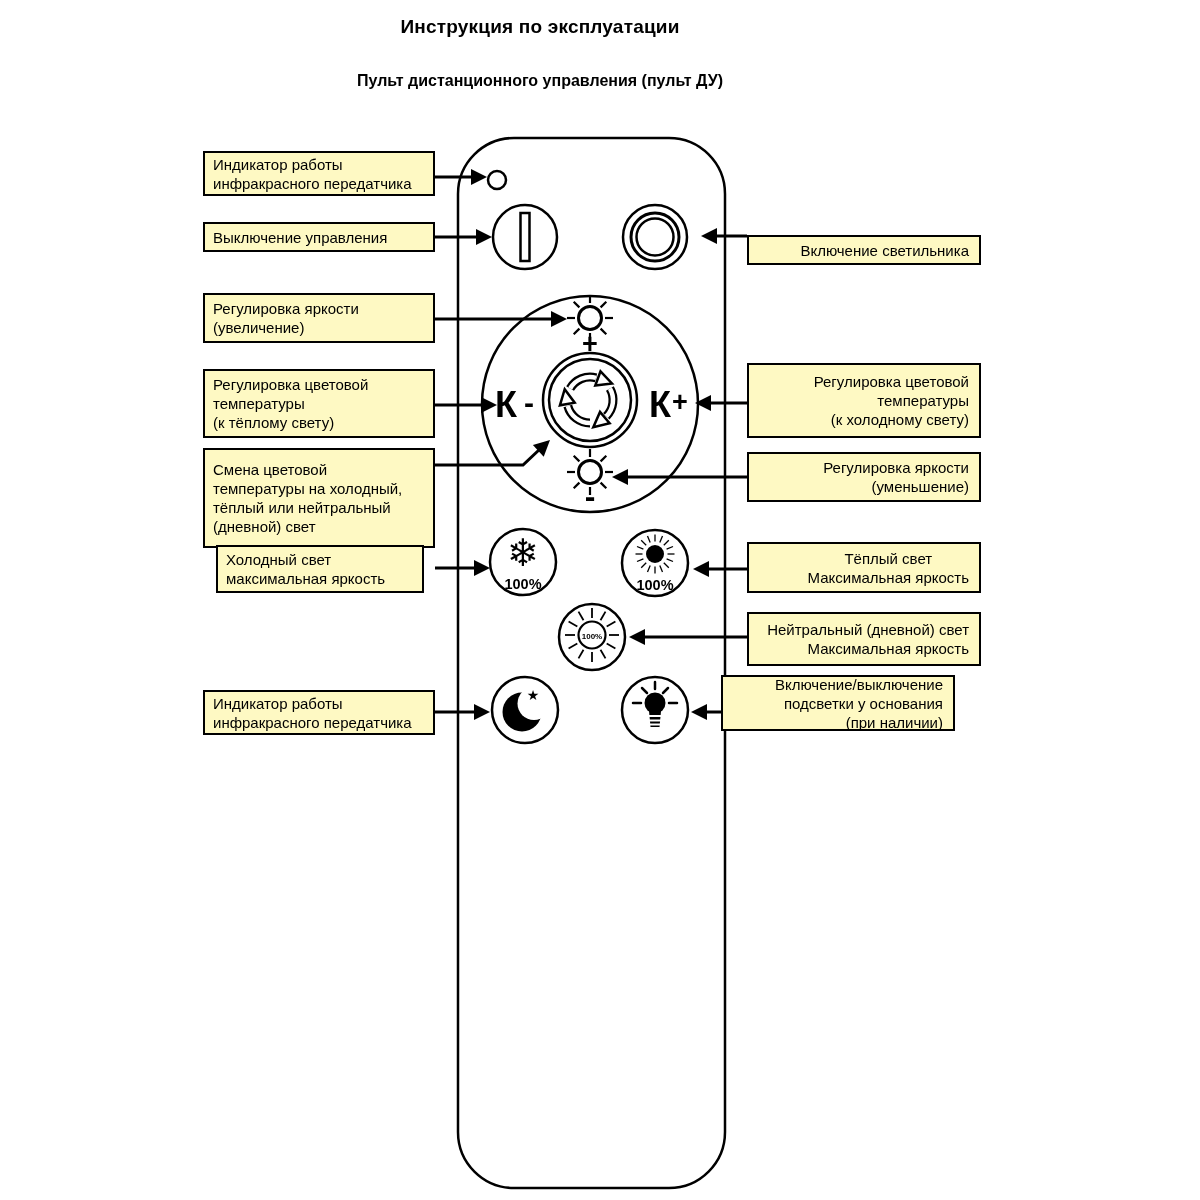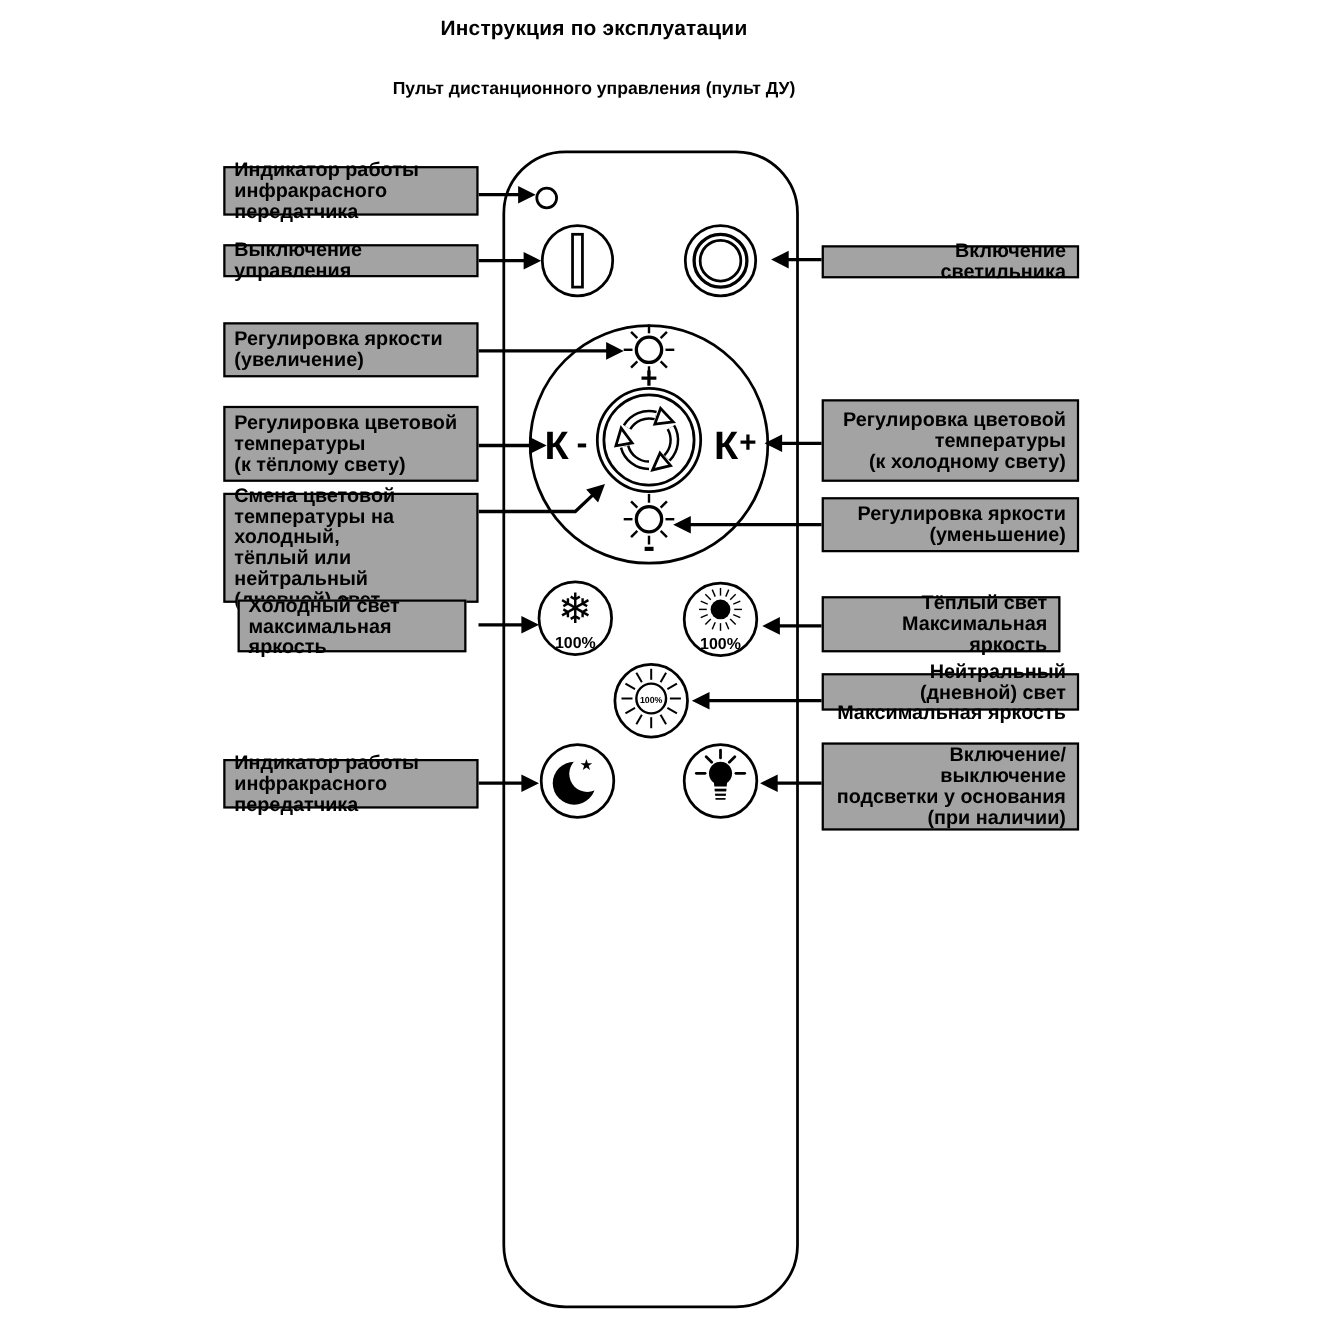--- a/index.html
+++ b/index.html
@@ -4,23 +4,23 @@
 <style>
   html,body{margin:0;padding:0;}
   body{
     width:1200px;height:1200px;position:relative;background:#ffffff;
     font-family:"Liberation Sans",sans-serif;color:#000;overflow:hidden;
   }
   .hdr{position:absolute;left:0;width:1080px;text-align:center;font-weight:bold;}
   #title{top:16px;font-size:19px;letter-spacing:.2px;}
   #subtitle{top:72px;font-size:16px;}
   .box{
-    position:absolute;border:2px solid #000;background:#a3a3a3;box-sizing:border-box;
+    position:absolute;border:2px solid #000;background:#fef9c3;box-sizing:border-box;
     display:flex;align-items:center;
-    font-size:18px;font-weight:bold;line-height:19px;white-space:pre-line;
+    font-size:15px;font-weight:normal;line-height:19px;white-space:pre-line;
   }
   .box.l{justify-content:flex-start;text-align:left;padding:0 4px 0 8px;}
   .box.r{justify-content:flex-end;text-align:right;padding:0 10px 0 4px;}
   svg#diagram{position:absolute;top:0;left:0;}
   .ln{stroke:#000;stroke-width:3;fill:none;}
   .ah{fill:#000;stroke:none;}
   .outline{stroke:#000;fill:#fff;}
   .st{font-family:"Liberation Sans",sans-serif;font-weight:bold;fill:#000;text-anchor:middle;}
   .glyph{font-family:"DejaVu Sans",sans-serif;fill:#000;text-anchor:middle;}
 </style>
@@ -258,25 +258,25 @@
 (к тёплому свету)</div>
 <div class="box l" style="left:203px;top:448px;width:232px;height:100px;">Смена цветовой
 температуры на холодный,
 тёплый или нейтральный
 (дневной) свет</div>
 <div class="box l" style="left:216px;top:545px;width:208px;height:48px;">Холодный свет
 максимальная яркость</div>
 <div class="box l" style="left:203px;top:690px;width:232px;height:45px;">Индикатор работы
 инфракрасного передатчика</div>
 
-<div class="box r" style="left:747px;top:223px;width:234px;height:30px;">Включение светильника</div>
+<div class="box r" style="left:747px;top:235px;width:234px;height:30px;">Включение светильника</div>
 <div class="box r" style="left:747px;top:363px;width:234px;height:75px;">Регулировка цветовой
 температуры
 (к холодному свету)</div>
 <div class="box r" style="left:747px;top:452px;width:234px;height:50px;">Регулировка яркости
 (уменьшение)</div>
-<div class="box r" style="left:747px;top:542px;width:217px;height:51px;">Тёплый свет
+<div class="box r" style="left:747px;top:542px;width:234px;height:51px;text-align:center;">Тёплый свет
 Максимальная яркость</div>
-<div class="box r" style="left:747px;top:612px;width:234px;height:34px;">Нейтральный (дневной) свет
+<div class="box r" style="left:747px;top:612px;width:234px;height:54px;">Нейтральный (дневной) свет
 Максимальная яркость</div>
-<div class="box r" style="left:747px;top:675px;width:234px;height:80px;">Включение/выключение
+<div class="box r" style="left:721px;top:675px;width:234px;height:56px;">Включение/выключение
 подсветки у основания
 (при наличии)</div>
 
 </body></html>

